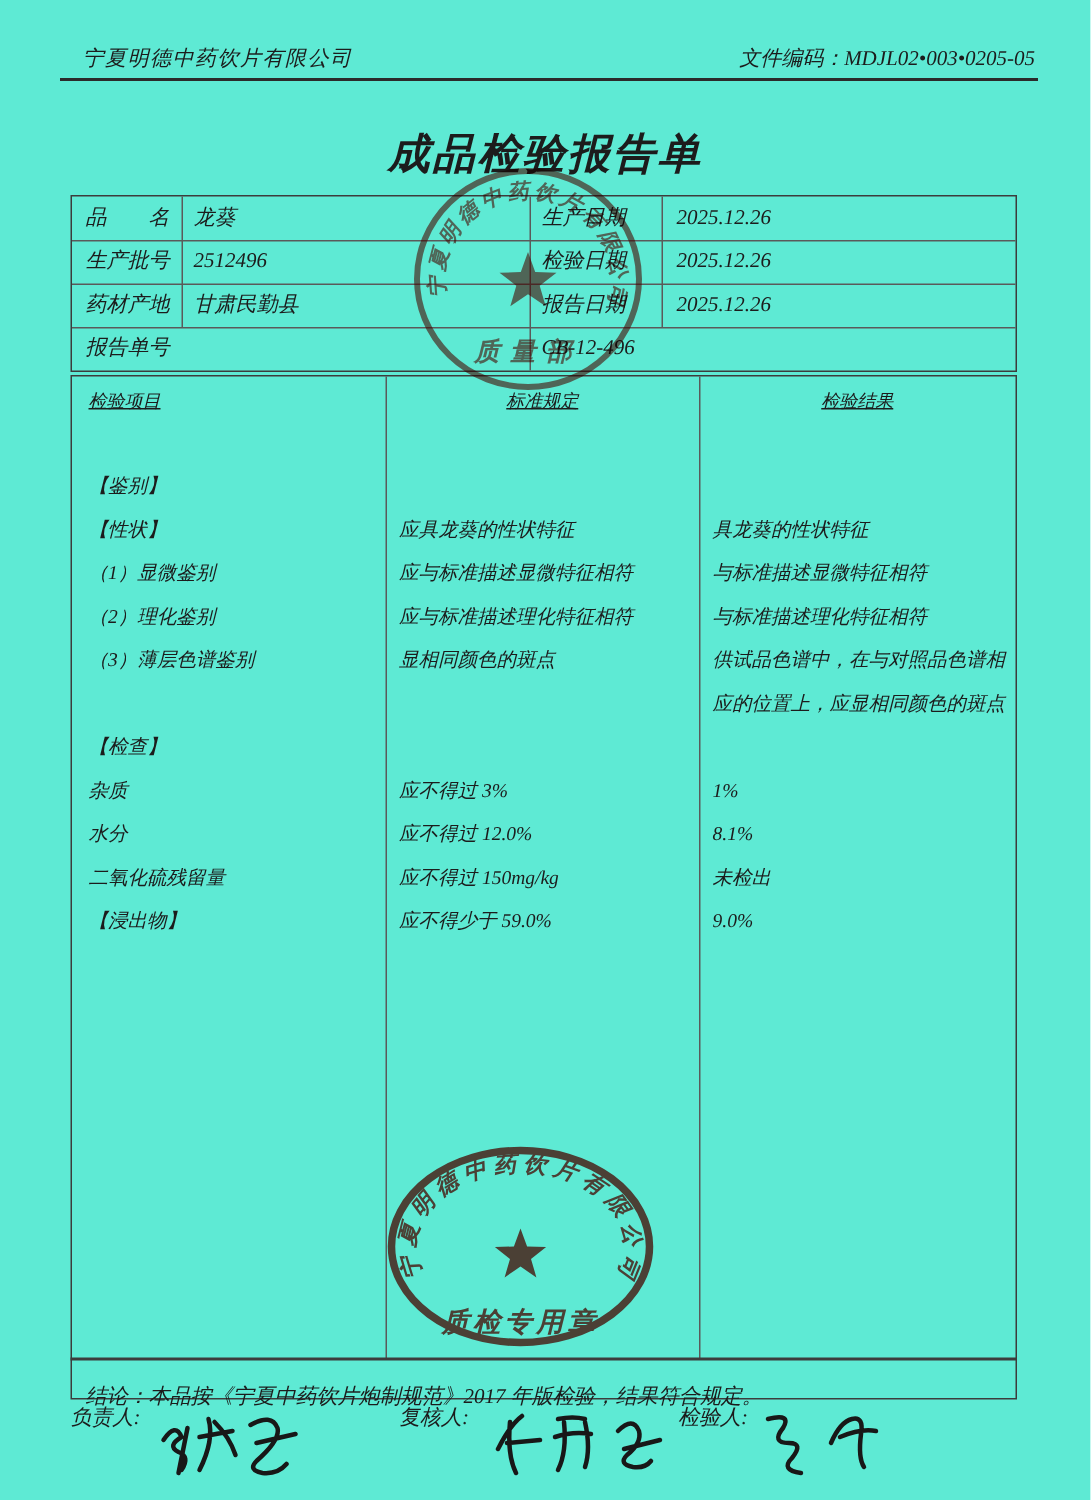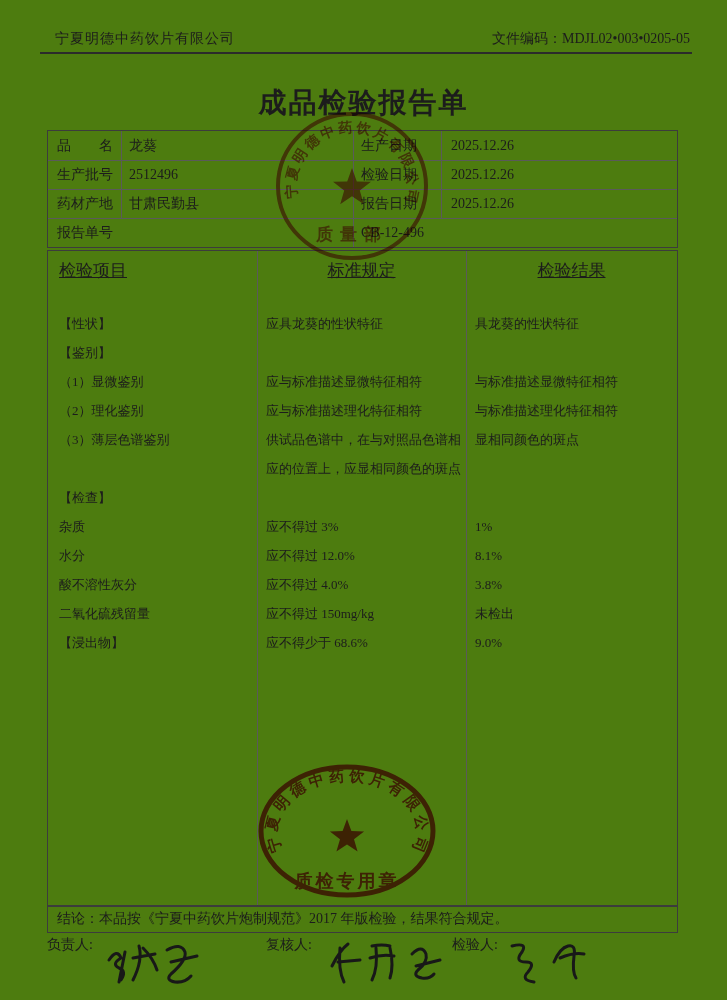--- a/index.html
+++ b/index.html
@@ -1,18 +1,18 @@
 <!DOCTYPE html>
 <html><head>
 <meta charset="utf-8">
 <style>
   html,body{margin:0;padding:0;background:#fff;}
   #page{
-    position:relative;width:727px;height:1000px;background:#4d7c0f;overflow:hidden;
-    font-family:"Liberation Serif","DejaVu Serif",serif;color:#1c1c1c;
+    position:relative;width:727px;height:1000px;background:#5eead4;overflow:hidden;
+    font-family:"Liberation Serif","DejaVu Serif",serif;color:#1c1c1c;font-style:italic;
   }
   
   .hdr-company{position:absolute;left:55px;top:30px;font-size:14px;letter-spacing:1px;}
   .hdr-code{position:absolute;right:37px;top:30px;font-size:14px;}
   .hdr-rule{position:absolute;left:40px;top:52px;width:652px;height:2px;background:#2b2b2b;}
   
   .title{position:absolute;left:0;top:84px;width:727px;text-align:center;
          font-size:28px;font-weight:bold;letter-spacing:2px;}
   
   .info-table{position:absolute;left:47px;top:130px;width:629px;height:116px;
@@ -29,34 +29,34 @@
   .c-value1{position:absolute;left:81px;top:0;}
   .c-label2{position:absolute;left:313px;top:0;}
   .c-value2{position:absolute;left:403px;top:0;}
   .c-report-no{position:absolute;left:313px;top:0;}
   
   .main-table{position:absolute;left:47px;top:250px;width:629px;height:655px;
               border:1px solid #3c3c3c;font-size:13px;}
   .mt-vline{position:absolute;top:0;height:655px;width:1px;background:#5a5a5a;}
   .mv1{left:209px;} .mv2{left:418px;}
   .mt-headers{position:absolute;left:0;top:8px;width:629px;height:22px;}
-  .mt-h{position:absolute;top:0;text-decoration:underline;font-size:17px;}
+  .mt-h{position:absolute;top:0;text-decoration:underline;font-size:12px;}
   .mh0{left:11px;}
   .mh1{left:209px;width:209px;text-align:center;}
   .mh2{left:418px;width:211px;text-align:center;}
   .mt-rows{position:absolute;left:0;top:58px;width:629px;}
   .mt-row{display:grid;grid-template-columns:209px 209px 211px;}
   .mt-cell{line-height:29px;min-height:29px;}
   .cell-item{padding-left:11px;}
   .cell-standard{padding-left:9px;}
   .cell-result{padding-left:9px;}
   
   .conclusion-box{position:absolute;left:47px;top:905px;width:629px;height:26px;
                   border:1px solid #3c3c3c;font-size:14px;line-height:26px;}
-  .conclusion-text{padding-left:9px;}
+  .conclusion-text{padding-left:9px;margin-top:13px;}
   
   .sig-row{position:absolute;left:0;top:932px;width:727px;height:88px;font-size:14px;}
   .sig-label{position:absolute;top:4px;}
   .sl0{left:47px;} .sl1{left:266px;} .sl2{left:452px;}
   .sig-ink{position:absolute;top:0;}
   .si0{left:95px;} .si1{left:320px;} .si2{left:498px;}
   
   .stamp{position:absolute;mix-blend-mode:multiply;pointer-events:none;}
   .stamp-top{left:272px;top:108px;opacity:0.78;}
   .stamp-bottom{left:257px;top:763px;opacity:0.9;}
@@ -110,72 +110,67 @@
     <div class="mt-vline mv2"></div>
 
     <div class="mt-headers">
       <span class="mt-h mh0">检验项目</span>
       <span class="mt-h mh2">检验结果</span>
       <span class="mt-h mh1">标准规定</span>
     </div>
 
     <div class="mt-rows">
       <div class="mt-row">
+        <div class="mt-cell cell-item">【鉴别】</div>
+        <div class="mt-cell cell-standard"></div>
+        <div class="mt-cell cell-result"></div>
+      </div>
+      <div class="mt-row">
         <div class="mt-cell cell-item">【性状】</div>
         <div class="mt-cell cell-standard">应具龙葵的性状特征</div>
         <div class="mt-cell cell-result">具龙葵的性状特征</div>
       </div>
       <div class="mt-row">
-        <div class="mt-cell cell-item">【鉴别】</div>
-        <div class="mt-cell cell-standard"></div>
-        <div class="mt-cell cell-result"></div>
-      </div>
-      <div class="mt-row">
         <div class="mt-cell cell-item">（1）显微鉴别</div>
         <div class="mt-cell cell-standard">应与标准描述显微特征相符</div>
         <div class="mt-cell cell-result">与标准描述显微特征相符</div>
       </div>
       <div class="mt-row">
         <div class="mt-cell cell-item">（2）理化鉴别</div>
         <div class="mt-cell cell-standard">应与标准描述理化特征相符</div>
         <div class="mt-cell cell-result">与标准描述理化特征相符</div>
       </div>
       <div class="mt-row">
         <div class="mt-cell cell-item">（3）薄层色谱鉴别</div>
+        <div class="mt-cell cell-result">显相同颜色的斑点</div>
         <div class="mt-cell cell-standard">供试品色谱中，在与对照品色谱相应的位置上，应显相同颜色的斑点</div>
-        <div class="mt-cell cell-result">显相同颜色的斑点</div>
       </div>
       <div class="mt-row">
         <div class="mt-cell cell-item">【检查】</div>
         <div class="mt-cell cell-standard"></div>
         <div class="mt-cell cell-result"></div>
       </div>
       <div class="mt-row">
         <div class="mt-cell cell-item">杂质</div>
         <div class="mt-cell cell-standard">应不得过 3%</div>
         <div class="mt-cell cell-result">1%</div>
       </div>
       <div class="mt-row">
         <div class="mt-cell cell-item">水分</div>
         <div class="mt-cell cell-standard">应不得过 12.0%</div>
         <div class="mt-cell cell-result">8.1%</div>
       </div>
       <div class="mt-row">
-        <div class="mt-cell cell-item">酸不溶性灰分</div>
-        <div class="mt-cell cell-standard">应不得过 4.0%</div>
-        <div class="mt-cell cell-result">3.8%</div>
-      </div>
-      <div class="mt-row">
         <div class="mt-cell cell-item">二氧化硫残留量</div>
         <div class="mt-cell cell-standard">应不得过 150mg/kg</div>
         <div class="mt-cell cell-result">未检出</div>
       </div>
       <div class="mt-row">
         <div class="mt-cell cell-item">【浸出物】</div>
-        <div class="mt-cell cell-standard">应不得少于 68.6%</div>
+        <div class="mt-cell cell-standard">应不得少于 59.0%</div>
         <div class="mt-cell cell-result">9.0%</div>
       </div>
     </div>
   </div>
 
   <div class="conclusion-box">
     <div class="conclusion-text">结论：本品按《宁夏中药饮片炮制规范》2017 年版检验，结果符合规定。</div>
   </div>
 
   <div class="sig-row">

